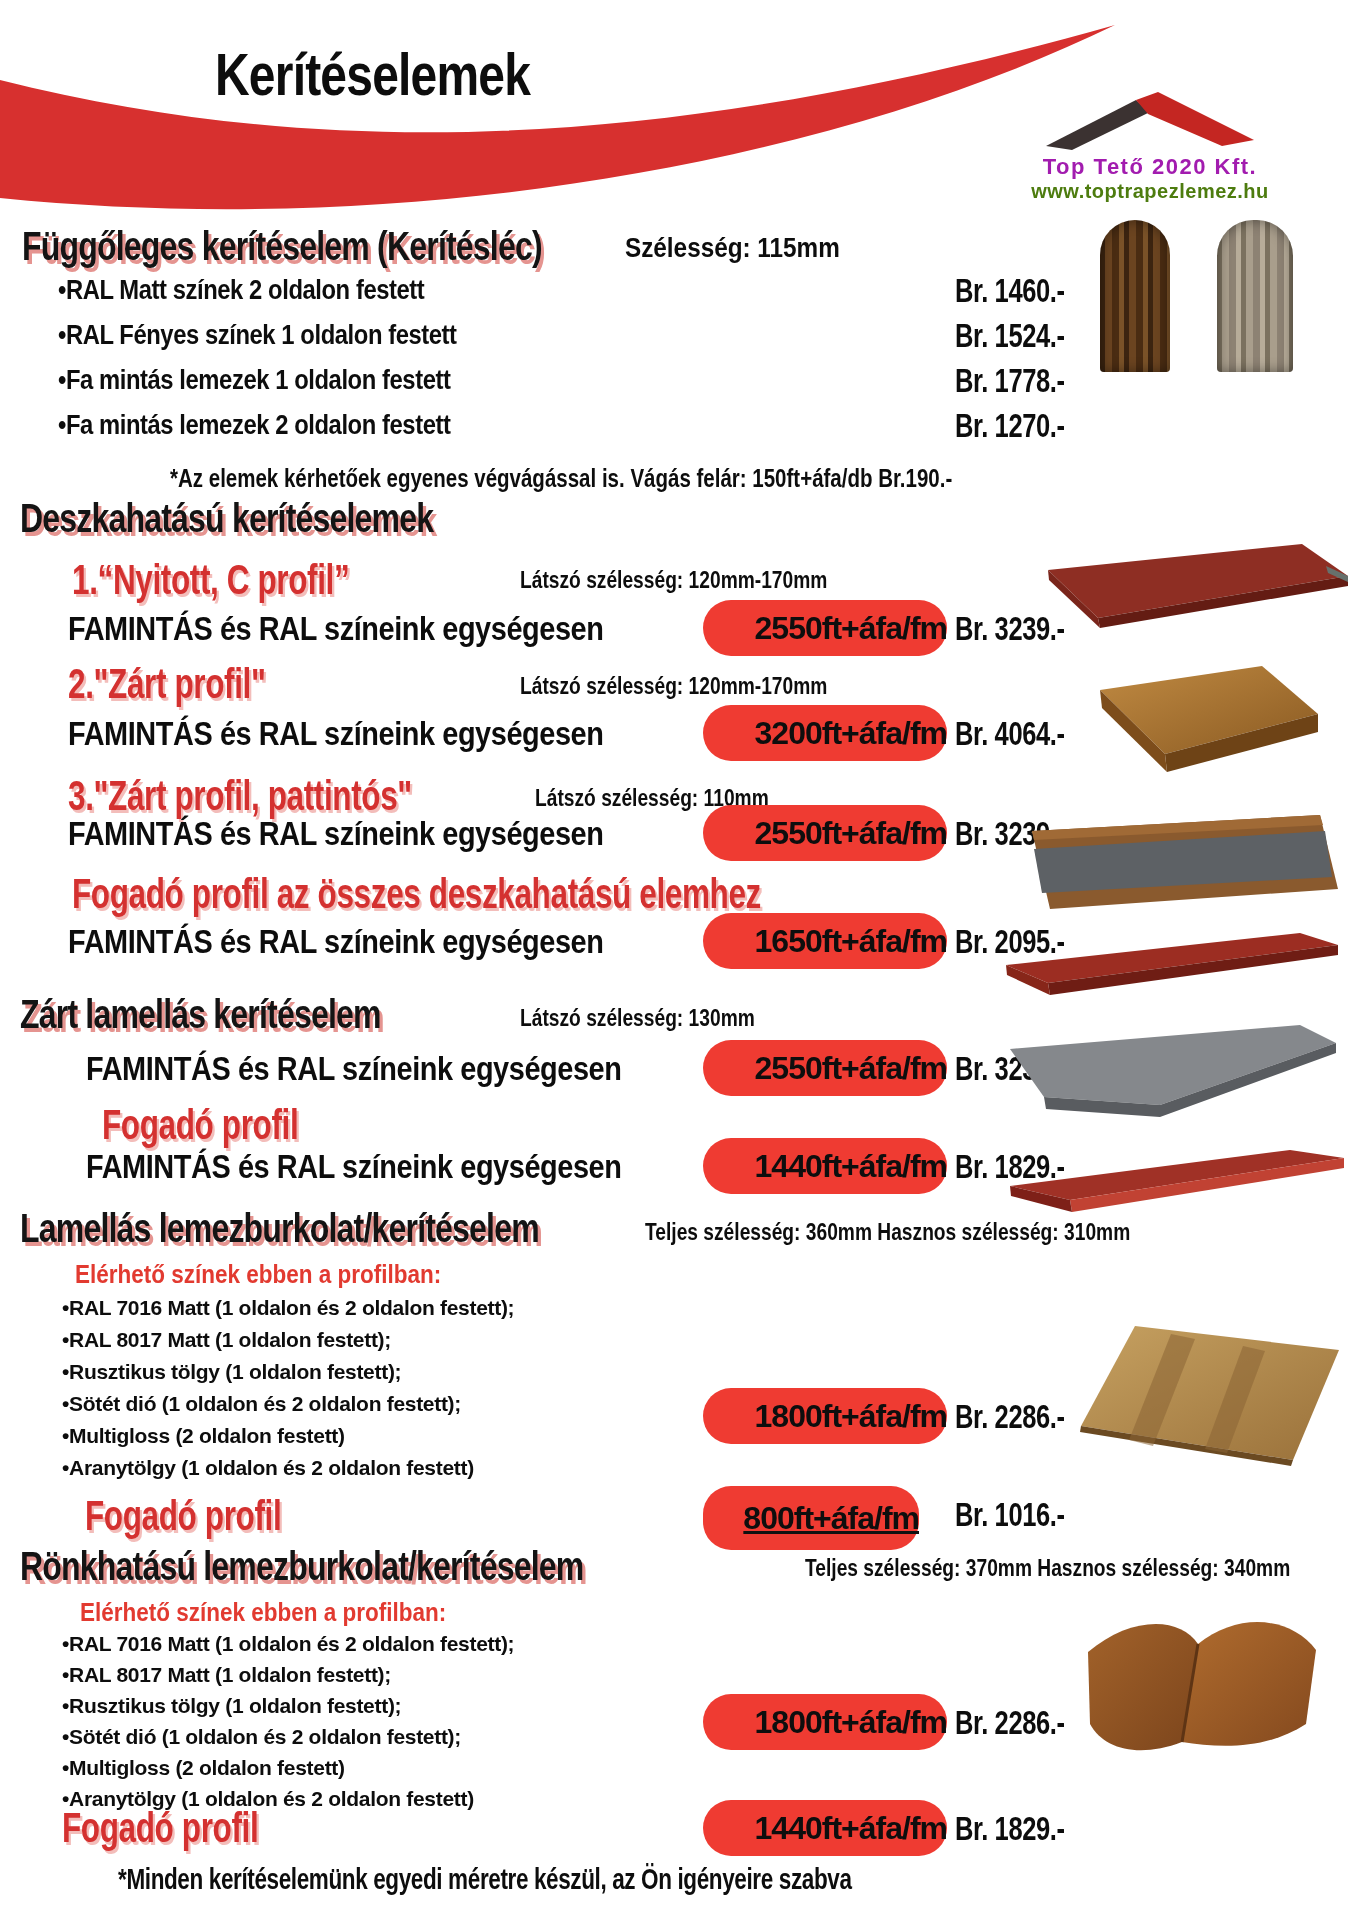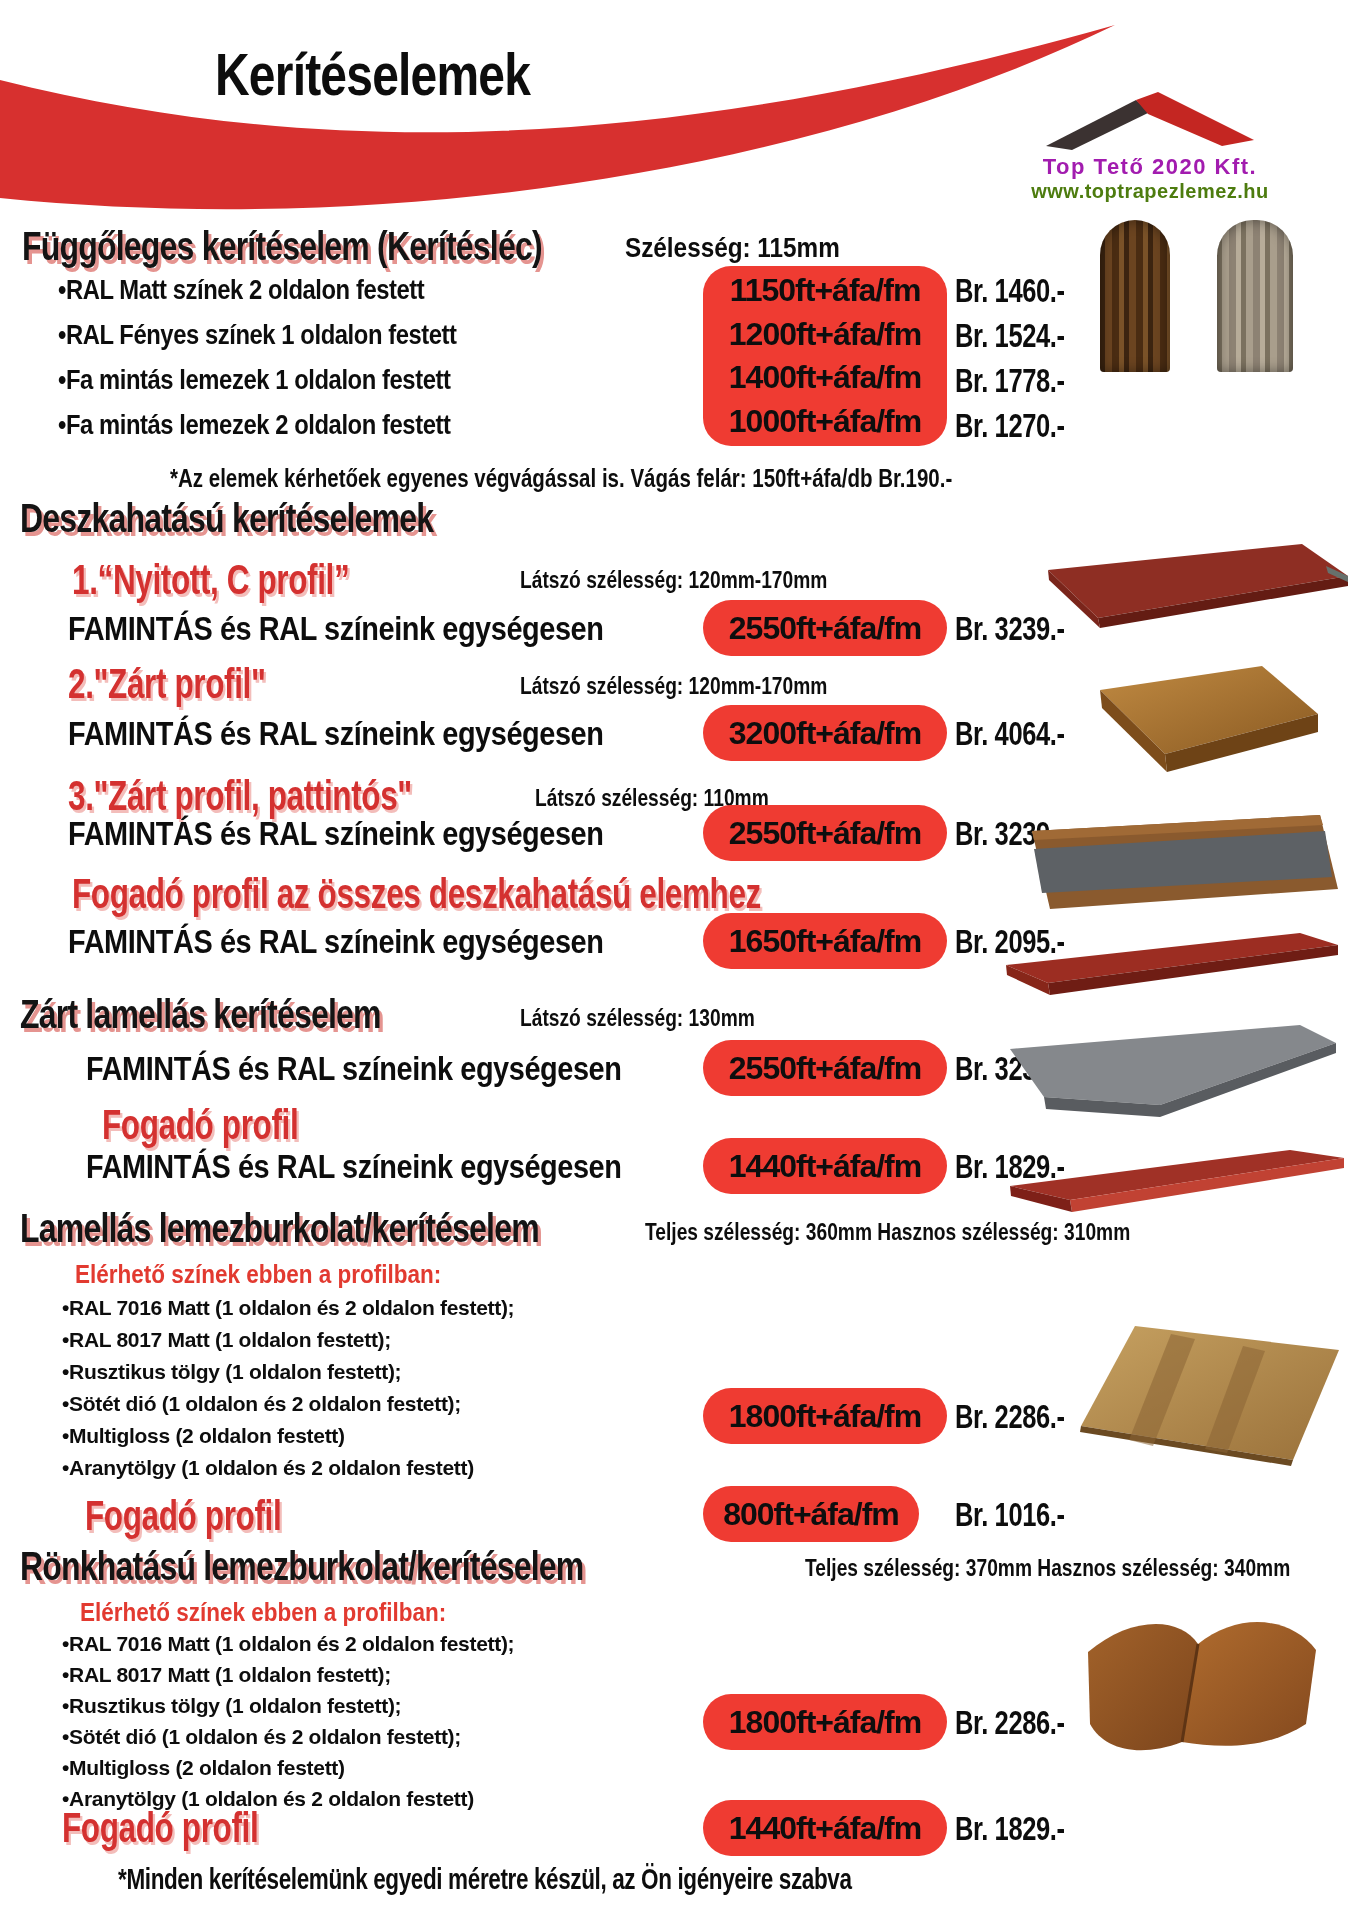--- a/index.html
+++ b/index.html
@@ -8,21 +8,21 @@
   .abs{position:absolute;white-space:nowrap;}
   .title{font-size:60px;font-weight:800;letter-spacing:-1px;transform:scaleX(.8);transform-origin:left;color:#0d0d0d;}
   .sec-h{font-size:40px;font-weight:800;letter-spacing:-1px;color:#141414;
          text-shadow:4px 4px 0 #e59490;transform:scaleX(.8);transform-origin:left;}
   .size-note{font-size:24px;font-weight:800;color:#0d0d0d;transform:scaleX(.8);transform-origin:left;}
   .size-note-lg{font-size:27px;font-weight:800;color:#0d0d0d;transform:scaleX(.9);transform-origin:left;}
   .bullet-lg{font-size:28px;font-weight:800;letter-spacing:-.5px;transform:scaleX(.85);transform-origin:left;color:#0d0d0d;}
   .row-label{font-size:34px;font-weight:800;letter-spacing:-.5px;transform:scaleX(.85);transform-origin:left;color:#0d0d0d;}
   .red-title{font-size:42px;font-weight:800;letter-spacing:-.5px;color:#d43130;
              text-shadow:3px 3px 0 #f3bdba;transform:scaleX(.75);transform-origin:left;}
-  .pill{background:#ef3b32;border-radius:28px;display:flex;align-items:center;justify-content:center;}
+  .pill{background:#ef3b32;border-radius:28px;display:flex;align-items:center;justify-content:flex-end;}
   .pill span{font-size:32px;font-weight:800;letter-spacing:-1px;color:#0e0e0e;}
   .pill-multi{flex-direction:column;justify-content:space-evenly;}
   .gross{font-size:34px;font-weight:800;letter-spacing:-.5px;color:#0d0d0d;transform:scaleX(.75);transform-origin:left;}
   .small-red{font-size:25px;font-weight:800;color:#e23a30;transform:scaleX(.9);transform-origin:left;}
   .opts div{font-size:21px;font-weight:800;letter-spacing:-.3px;color:#0d0d0d;white-space:nowrap;}
   .footnote{font-size:25px;font-weight:800;transform:scaleX(.82);transform-origin:left;color:#0d0d0d;}
   .footer-note{font-size:30px;font-weight:800;letter-spacing:-.5px;transform:scaleX(.75);transform-origin:left;color:#0d0d0d;}
   .logo-company{font-size:22px;font-weight:800;letter-spacing:1.5px;color:#a21caf;text-align:center;}
   .logo-site{font-size:20px;font-weight:800;letter-spacing:.5px;color:#4d7c0f;text-align:center;}
   .slat{position:absolute;border-radius:36px 36px 4px 4px;box-shadow:inset 0 0 14px rgba(0,0,0,.45);}
@@ -51,26 +51,20 @@
   </div>
 
   <div class="abs sec-h" style="left:22px;top:224px;">Függőleges kerítéselem (Kerítésléc)</div>
   <div class="abs size-note-lg" style="left:625px;top:233px;">Szélesség: 115mm</div>
 
   <div class="abs bullet-lg" style="left:58px;top:274px;">•RAL Matt színek 2 oldalon festett</div>
   <div class="abs bullet-lg" style="left:58px;top:319px;">•RAL Fényes színek 1 oldalon festett</div>
   <div class="abs bullet-lg" style="left:58px;top:364px;">•Fa mintás lemezek 1 oldalon festett</div>
   <div class="abs bullet-lg" style="left:58px;top:409px;">•Fa mintás lemezek 2 oldalon festett</div>
 
-  <div class="abs pill pill-multi" style="left:703px;top:266px;width:244px;height:180px;">
-    <span>1150ft+áfa/fm</span>
-    <span>1200ft+áfa/fm</span>
-    <span>1400ft+áfa/fm</span>
-    <span>1000ft+áfa/fm</span>
-  </div>
 
   <div class="abs gross" style="left:955px;top:271px;">Br. 1460.-</div>
   <div class="abs gross" style="left:955px;top:316px;">Br. 1524.-</div>
   <div class="abs gross" style="left:955px;top:361px;">Br. 1778.-</div>
   <div class="abs gross" style="left:955px;top:406px;">Br. 1270.-</div>
 
   <div class="slat slat-dark" style="left:1100px;top:220px;width:70px;height:152px;"></div>
   <div class="slat slat-grey" style="left:1217px;top:220px;width:76px;height:152px;"></div>
 
   <div class="abs footnote" style="left:170px;top:464px;">*Az elemek kérhetőek egyenes végvágással is. Vágás felár: 150ft+áfa/db Br.190.-</div>
@@ -185,21 +179,21 @@
           <stop offset="1" stop-color="#9a713a"></stop>
         </linearGradient>
       </defs>
     <polygon points="60,6 264,30 218,140 6,106" fill="url(#oakg2)"></polygon>
     <polygon points="6,106 218,140 216,146 5,112" fill="#6b4a22"></polygon>
     <polygon points="96,14 120,19 78,126 54,120" fill="#8a6434" opacity=".55"></polygon>
     <polygon points="168,26 190,31 152,133 130,129" fill="#8a6434" opacity=".55"></polygon>
   </svg>
 
   <div class="abs red-title" style="left:85px;top:1492px;">Fogadó profil</div>
-  <div class="abs pill" style="left:703px;top:1486px;width:216px;height:56px;">
+  <div class="abs pill" style="left:703px;top:1486px;width:216px;height:64px;text-decoration:underline;">
     <span>800ft+áfa/fm</span>
   </div>
   <div class="abs gross" style="left:955px;top:1495px;">Br. 1016.-</div>
 
   <div class="abs sec-h" style="left:20px;top:1544px;">Rönkhatású lemezburkolat/kerítéselem</div>
   <div class="abs size-note" style="left:805px;top:1554px;">Teljes szélesség: 370mm Hasznos szélesség: 340mm</div>
 
   <div class="abs small-red" style="left:80px;top:1598px;">Elérhető színek ebben a profilban:</div>
   <div class="abs opts" style="left:62px;top:1628px;line-height:31px;">
     <div>•RAL 7016 Matt (1 oldalon és 2 oldalon festett);</div>

